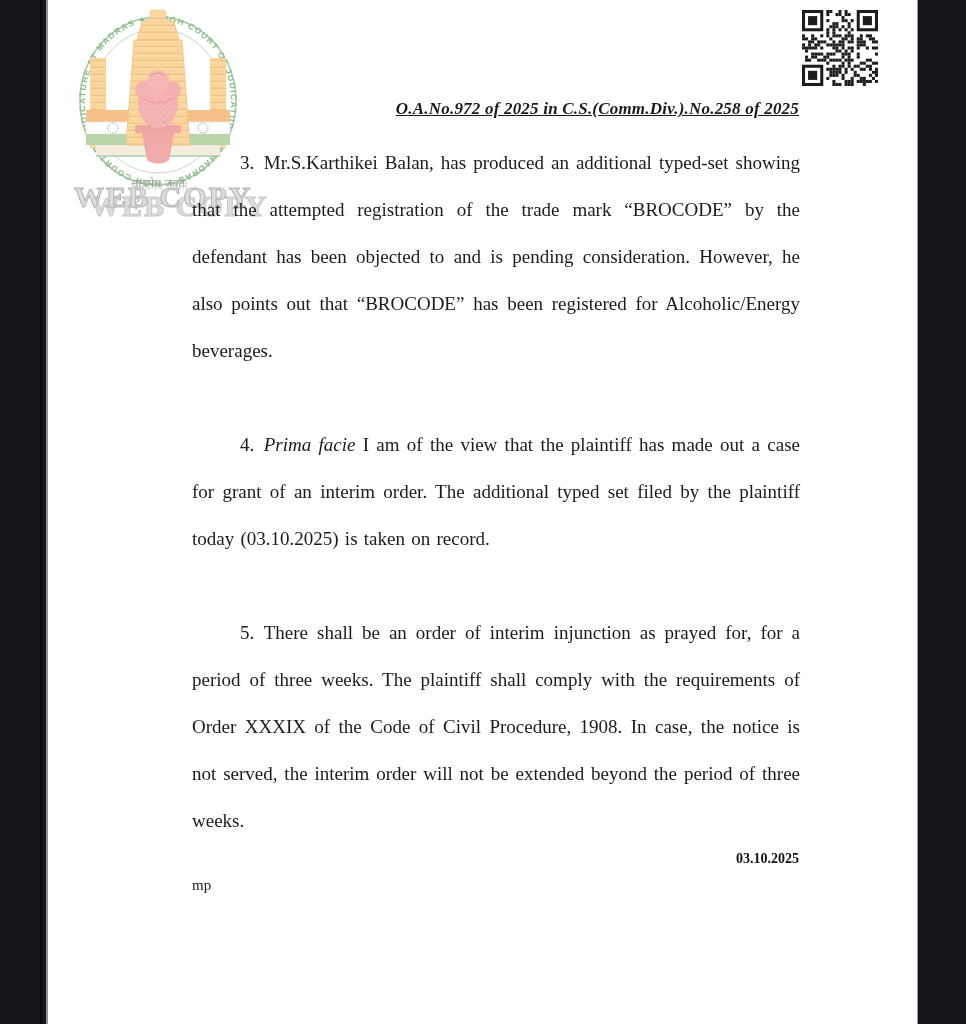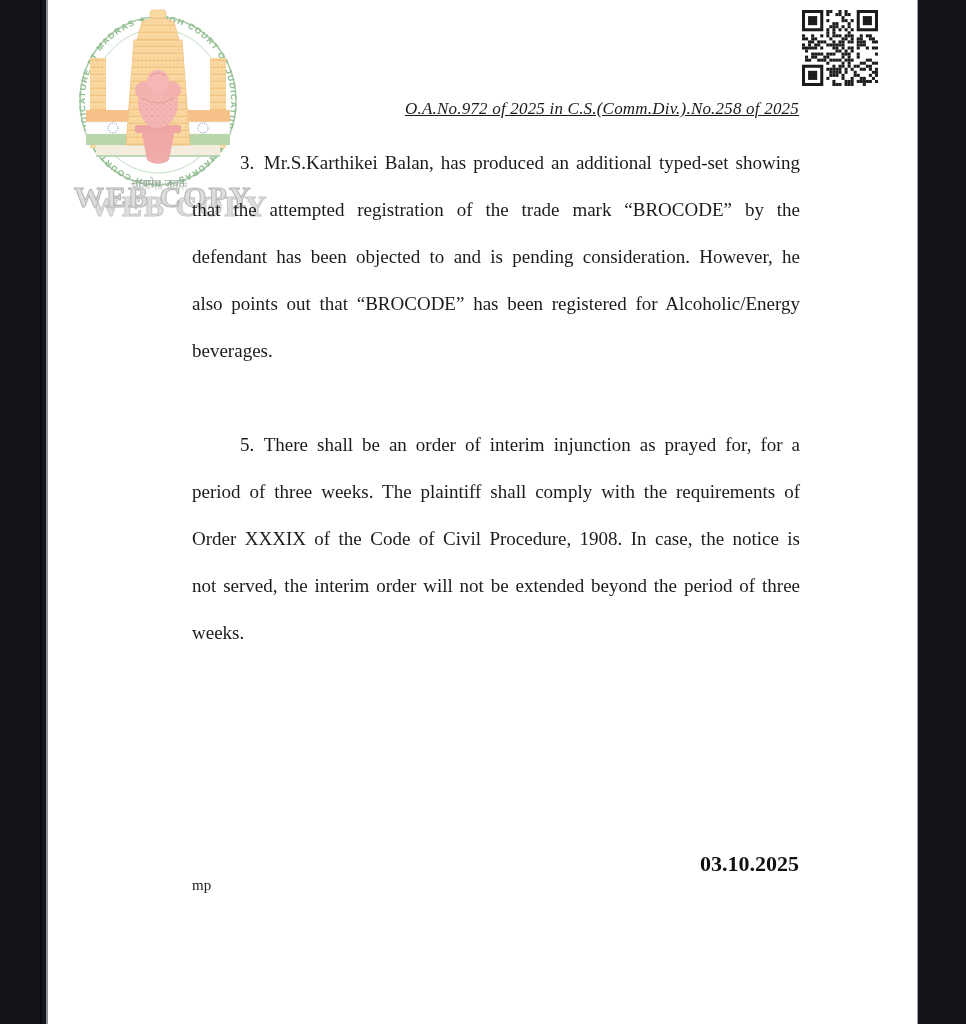--- a/index.html
+++ b/index.html
@@ -37,21 +37,21 @@
   }
   .watermark .wm-back { left:16px; top:9px; -webkit-text-stroke-color:#c9c9c9; }
   .watermark .wm-front { left:0; top:0; }
 
   
   .qr { position:absolute; left:754px; top:10px; width:76px; height:76px; }
 
   
   .caseref {
     position:absolute; top:99px; right:118px;
-    font-size:17px; font-weight:normal; font-style:italic;
+    font-size:17px; font-weight:bold; font-style:italic;
     color:#1a1a1a; text-decoration:underline;
     letter-spacing:0.2px; white-space:nowrap;
   }
 
   
   .content {
     position:absolute; left:144px; top:139px; width:608px;
     color:#1b1b1b;
   }
   .content p {
@@ -59,21 +59,21 @@
     text-align:justify; text-indent:48px;
     word-spacing:1.5px;
     margin:0 0 47px 0;
   }
   .content p:last-child { margin-bottom:0; }
   .content .it { font-style:italic; }
 
   
   .order-date {
     position:absolute; top:851px; right:118px;
-    font-size:22px; font-weight:bold; color:#111;
+    font-size:14px; font-weight:bold; color:#111;
   }
   .initials {
     position:absolute; top:877px; left:144px;
     font-size:15px; color:#222;
   }
 </style>
 </head>
 <body>
 
 <div class="stage">
@@ -361,20 +361,21 @@
           <rect x="6.08" y="60.80" width="9.12" height="9.12" fill="#1c1c1c"></rect>
         </svg>
     </div>
 
     <div class="caseref">O.A.No.972 of 2025 in C.S.(Comm.Div.).No.258 of 2025</div>
 
     <div class="content">
       <p>
         <span>3. Mr.S.Karthikei Balan, has produced an additional typed-set showing that the attempted registration of the trade mark “BROCODE” by the defendant has been objected to and is pending consideration. However, he also points out that “BROCODE” has been registered for Alcoholic/Energy beverages.</span>
       </p>
+      <p><span>4. </span><span class="it">Prima facie</span><span> I am of the view that the plaintiff has made out a case for grant of an interim order. The additional typed set filed by the plaintiff today (03.10.2025) is taken on record.</span></p>
       <p>
         <span>5. There shall be an order of interim injunction as prayed for, for a period of three weeks. The plaintiff shall comply with the requirements of Order XXXIX of the Code of Civil Procedure, 1908. In case, the notice is not served, the interim order will not be extended beyond the period of three weeks.</span>
       </p>
     </div>
 
     <div class="order-date">03.10.2025</div>
     <div class="initials">mp</div>
 
   </div>
 </div>

